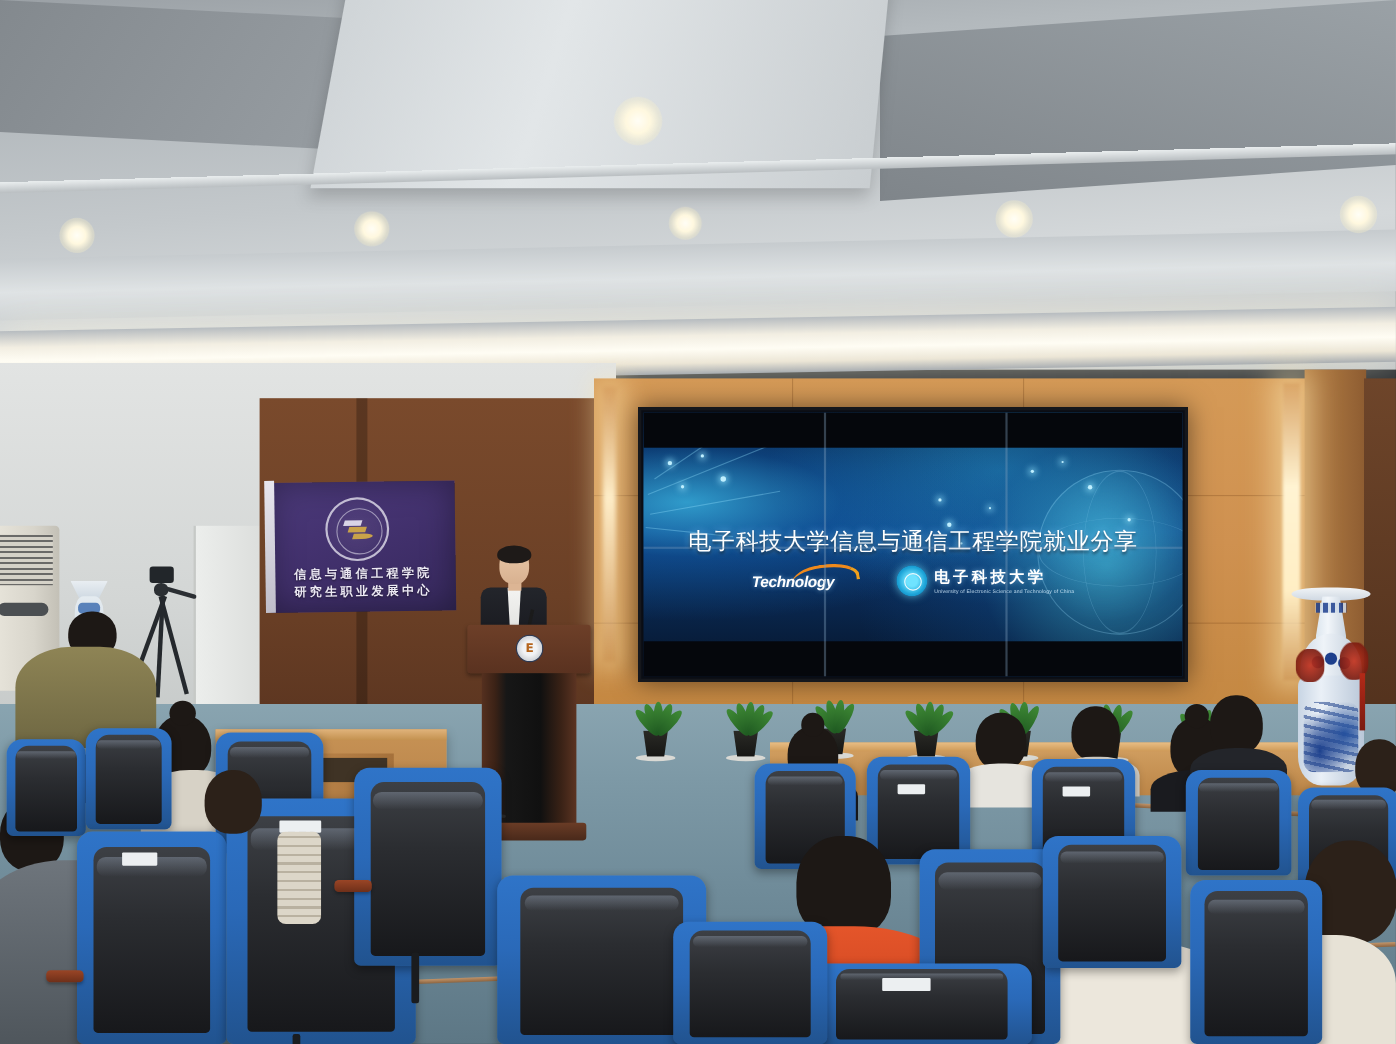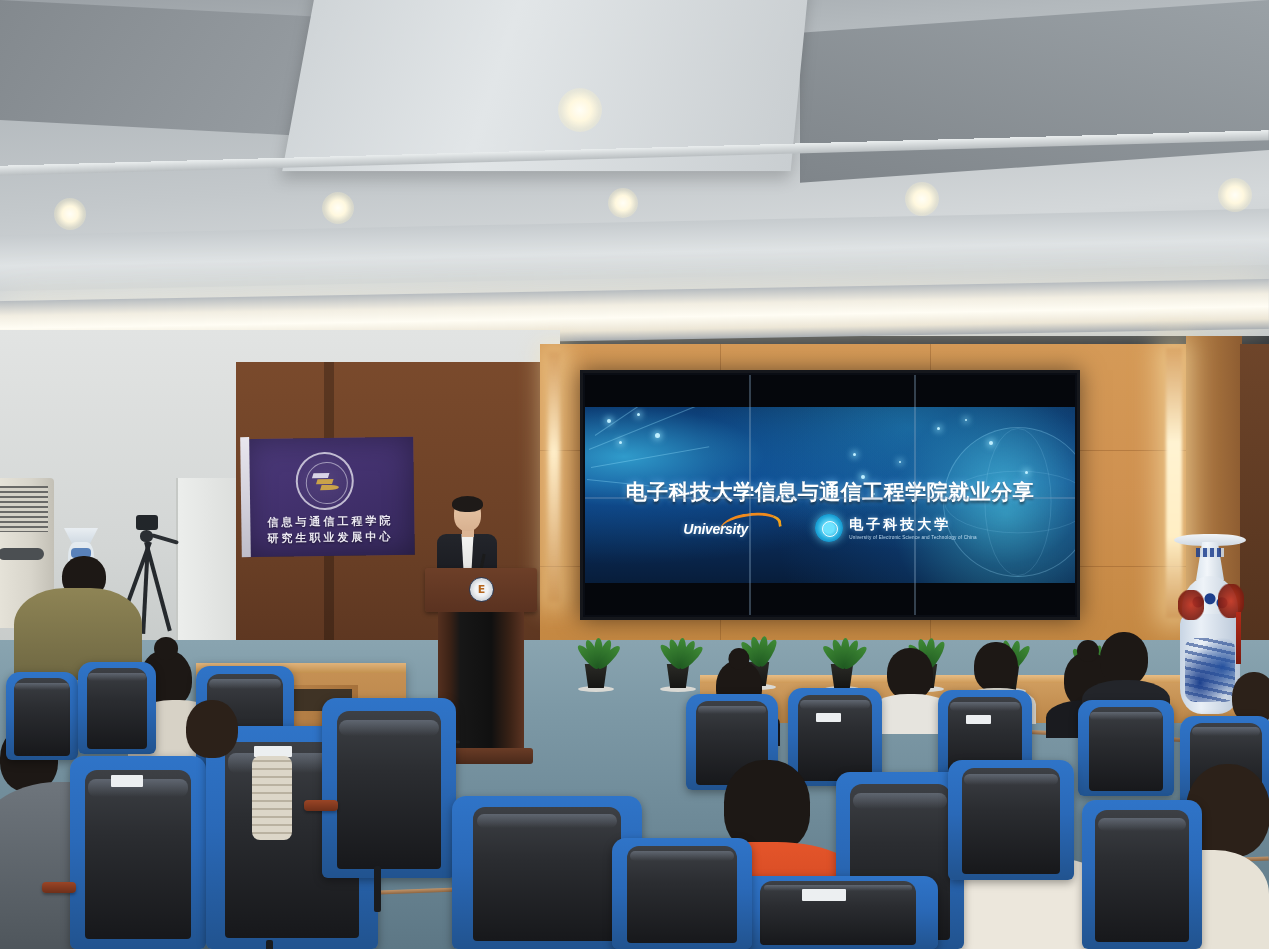--- a/index.html
+++ b/index.html
@@ -186,21 +186,21 @@
   }
   .globe:before, .globe:after {
     content:""; position:absolute; inset:0; border-radius:50%;
     border:1px solid rgba(160,225,255,.22);
   }
   .globe:before { transform:scaleX(.45); }
   .globe:after  { transform:scaleY(.42); }
 
   .slide-title {
     position:absolute; left:0; top:103px; width:100%; text-align:center;
-    color:#ffffff; font-size:21px; font-weight:bold; letter-spacing:.5px;
+    color:#ffffff; font-size:21px; font-weight:normal; letter-spacing:.5px;
     font-family:"DejaVu Sans", sans-serif;
     text-shadow:0 0 7px rgba(120,200,255,.9), 0 2px 3px rgba(0,0,0,.85);
     white-space:nowrap;
   }
   .logo-row {
     position:absolute; left:0; top:139px; width:100%;
     display:flex; align-items:center; justify-content:center; gap:36px;
   }
   .fh-logo { position:relative; width:96px; height:26px; }
   .fh-logo .fh-txt {
@@ -513,21 +513,21 @@
       <div class="dot" style="left:352px;top:52px;width:3px;height:3px;"></div>
       <div class="dot" style="left:404px;top:66px;width:4px;height:4px;"></div>
       <div class="dot" style="left:440px;top:96px;width:3px;height:3px;"></div>
       <div class="dot" style="left:380px;top:44px;width:2px;height:2px;"></div>
 
       <div class="slide-title">电子科技大学信息与通信工程学院就业分享</div>
 
       <div class="logo-row">
         <div class="fh-logo">
           <div class="swoosh"></div>
-          <div class="fh-txt">University</div>
+          <div class="fh-txt">Technology</div>
         </div>
         <div class="uestc">
           <div class="emblem"></div>
           <div>
             <div class="ucn">电子科技大学</div>
             <div class="uen">University of Electronic Science and Technology of China</div>
           </div>
         </div>
       </div>
 

